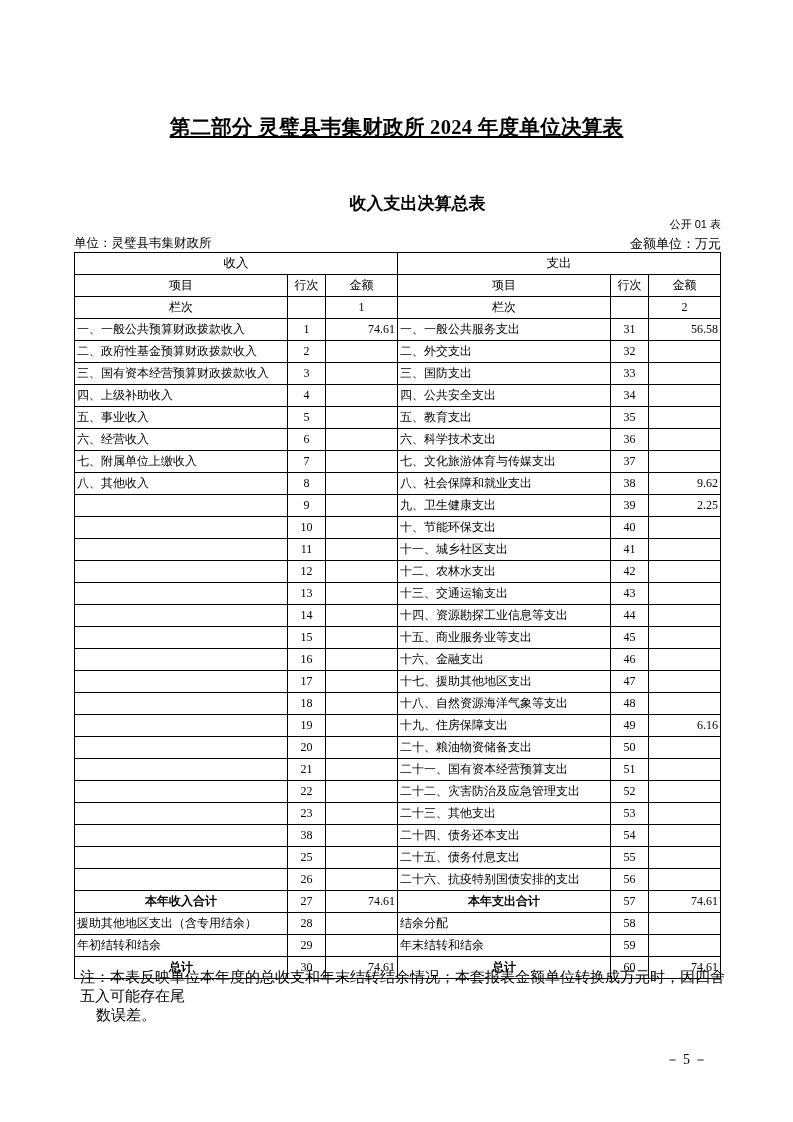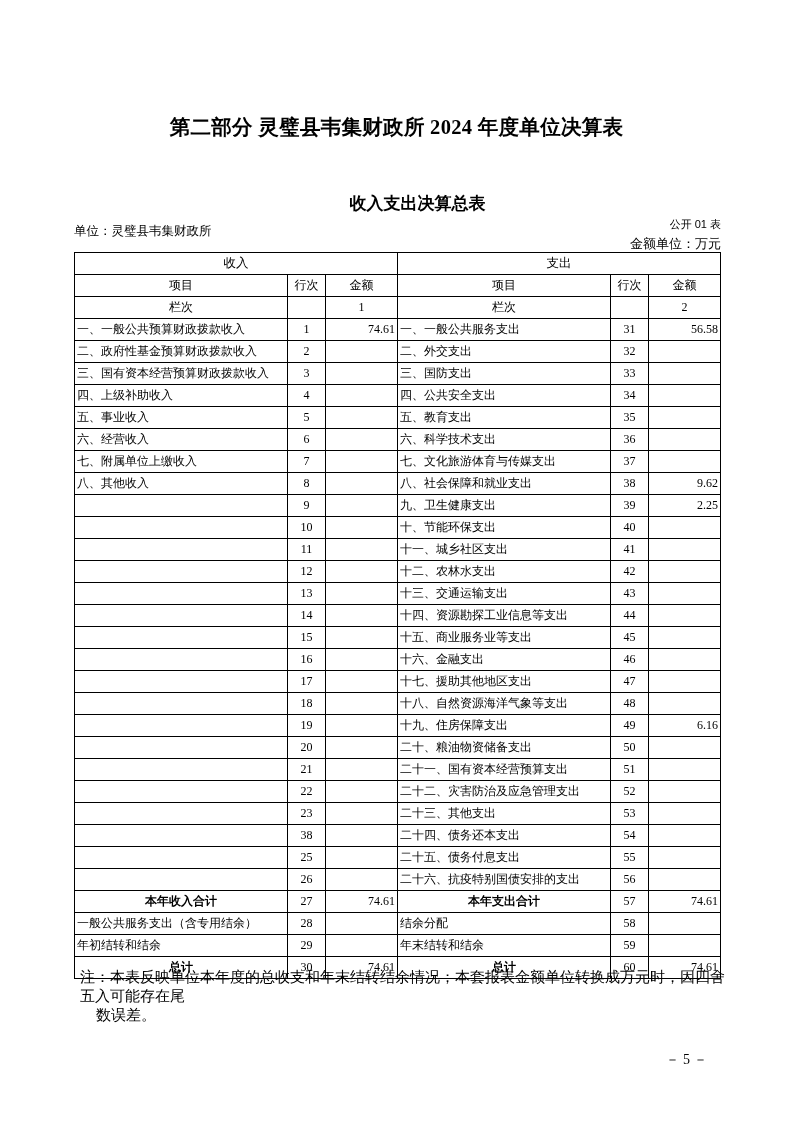--- a/index.html
+++ b/index.html
@@ -23,20 +23,21 @@
   }
   .doc-title {
     position: absolute;
     left: 0;
     top: 113px;
     width: 793px;
     text-align: center;
     font-size: 20.5px;
     font-weight: bold;
     letter-spacing: 0.3px;
+    text-decoration: underline;
   }
   .sub-title {
     position: absolute;
     left: 0;
     top: 192px;
     width: 793px;
     text-align: center;
     font-size: 17px;
     font-weight: bold;
     margin-left: 21px;
@@ -51,21 +52,21 @@
   .meta-right-2 {
     position: absolute;
     right: 72px;
     top: 235px;
     font-size: 13px;
     font-family: "Liberation Sans", sans-serif;
   }
   .meta-left {
     position: absolute;
     left: 74px;
-    top: 223px;
+    top: 235px;
     font-size: 12.5px;
   }
   table.main {
     position: absolute;
     left: 74px;
     top: 252px;
     width: 646px;
     border-collapse: collapse;
     table-layout: fixed;
     font-size: 12px;
@@ -361,21 +362,21 @@
         </tr>
         <tr>
           <td class="ctr bold">本年收入合计</td>
           <td class="ctr">27</td>
           <td class="num">74.61</td>
           <td class="ctr bold">本年支出合计</td>
           <td class="ctr">57</td>
           <td class="num">74.61</td>
         </tr>
         <tr>
-          <td class="lbl">一般公共服务支出（含专用结余）</td>
+          <td class="lbl">援助其他地区支出（含专用结余）</td>
           <td class="ctr">28</td>
           <td class="num"></td>
           <td class="lbl">结余分配</td>
           <td class="ctr">58</td>
           <td class="num"></td>
         </tr>
         <tr>
           <td class="lbl">年初结转和结余</td>
           <td class="ctr">29</td>
           <td class="num"></td>

